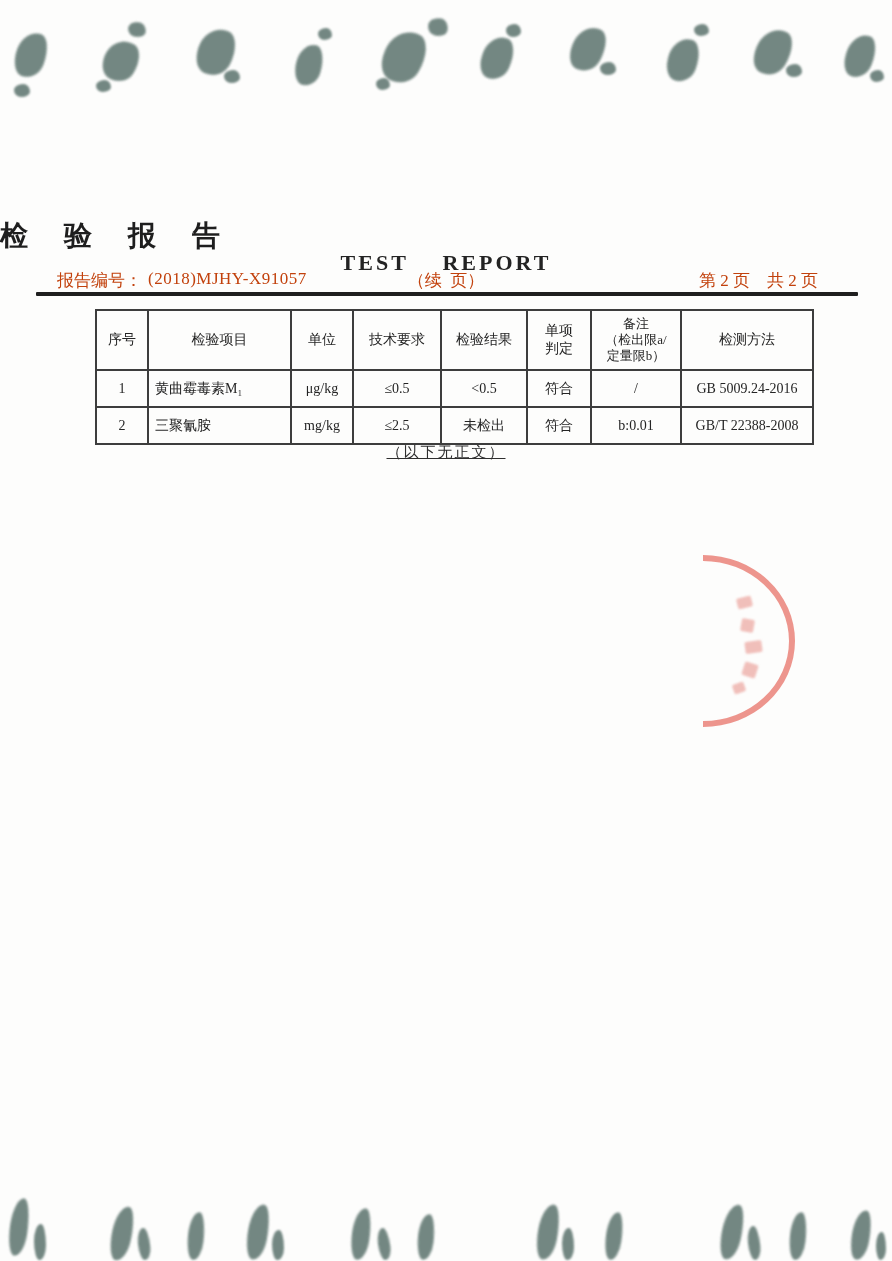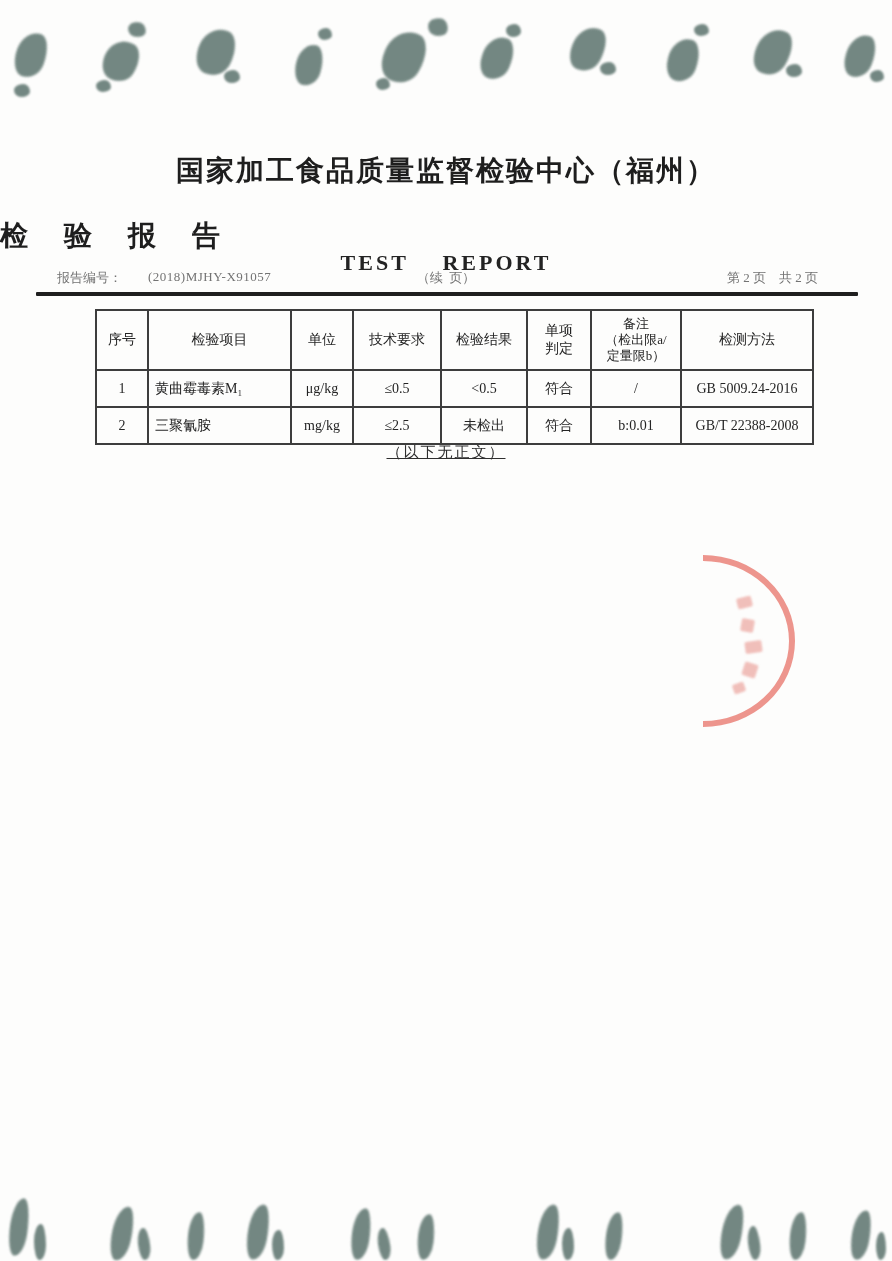--- a/index.html
+++ b/index.html
@@ -29,21 +29,21 @@
     font-size:28px;font-weight:bold;color:#1e1e1e;
     letter-spacing:4px;white-space:pre;
     font-family:"Liberation Sans","DejaVu Sans",sans-serif;
   }
   .report-en{
     position:absolute;top:250px;left:0;width:100%;
     text-align:center;font-size:22px;font-weight:bold;color:#232323;
     letter-spacing:3px;white-space:pre;
   }
   
-  .meta{position:absolute;top:269px;left:0;width:100%;height:22px;font-size:13px;color:#737373;}
+  .meta{position:absolute;top:269px;left:0;width:100%;height:22px;font-size:17px;color:#c2410c;}
   .meta .lbl{position:absolute;left:57px;top:0;}
   .meta .val{position:absolute;left:148px;top:0;letter-spacing:.5px;}
   .meta .cont{position:absolute;left:50%;transform:translateX(-50%);top:0;white-space:pre;}
   .meta .pg{position:absolute;right:74px;top:0;white-space:pre;}
   .rule{
     position:absolute;top:292px;left:36px;width:822px;height:4px;
     background:#1f1f1f;border-radius:1px;
   }
   
   table.results{
@@ -127,21 +127,20 @@
       <div class="smudge" style="left: 538px; top: 1204px; width: 20px; height: 56px; transform: rotate(10deg); border-radius: 58% 42% 55% 45% / 48% 60% 40% 52%;"></div>
       <div class="smudge" style="left: 562px; top: 1228px; width: 12px; height: 32px; transform: rotate(0deg); border-radius: 58% 42% 55% 45% / 48% 60% 40% 52%;"></div>
       <div class="smudge" style="left: 606px; top: 1212px; width: 16px; height: 48px; transform: rotate(8deg); border-radius: 58% 42% 55% 45% / 48% 60% 40% 52%;"></div>
       <div class="smudge" style="left: 722px; top: 1204px; width: 20px; height: 56px; transform: rotate(12deg); border-radius: 58% 42% 55% 45% / 48% 60% 40% 52%;"></div>
       <div class="smudge" style="left: 748px; top: 1226px; width: 12px; height: 34px; transform: rotate(-6deg); border-radius: 58% 42% 55% 45% / 48% 60% 40% 52%;"></div>
       <div class="smudge" style="left: 790px; top: 1212px; width: 16px; height: 48px; transform: rotate(6deg); border-radius: 58% 42% 55% 45% / 48% 60% 40% 52%;"></div>
       <div class="smudge" style="left: 852px; top: 1210px; width: 18px; height: 50px; transform: rotate(10deg); border-radius: 58% 42% 55% 45% / 48% 60% 40% 52%;"></div>
       <div class="smudge" style="left: 876px; top: 1232px; width: 10px; height: 28px; transform: rotate(0deg); border-radius: 58% 42% 55% 45% / 48% 60% 40% 52%;"></div>
     </div>
 
-  <div class="org-cn">国家加工食品质量监督检验中心（福州）</div>
   <div class="report-cn">检　验　报　告</div>
   <div class="report-en">TEST    REPORT</div>
 
   <div class="meta">
     <span class="lbl">报告编号：</span>
     <span class="val">(2018)MJHY-X91057</span>
     <span class="cont">（续  页）</span>
     <span class="pg">第 2 页　共 2 页</span>
   </div>
   <div class="rule"></div>

